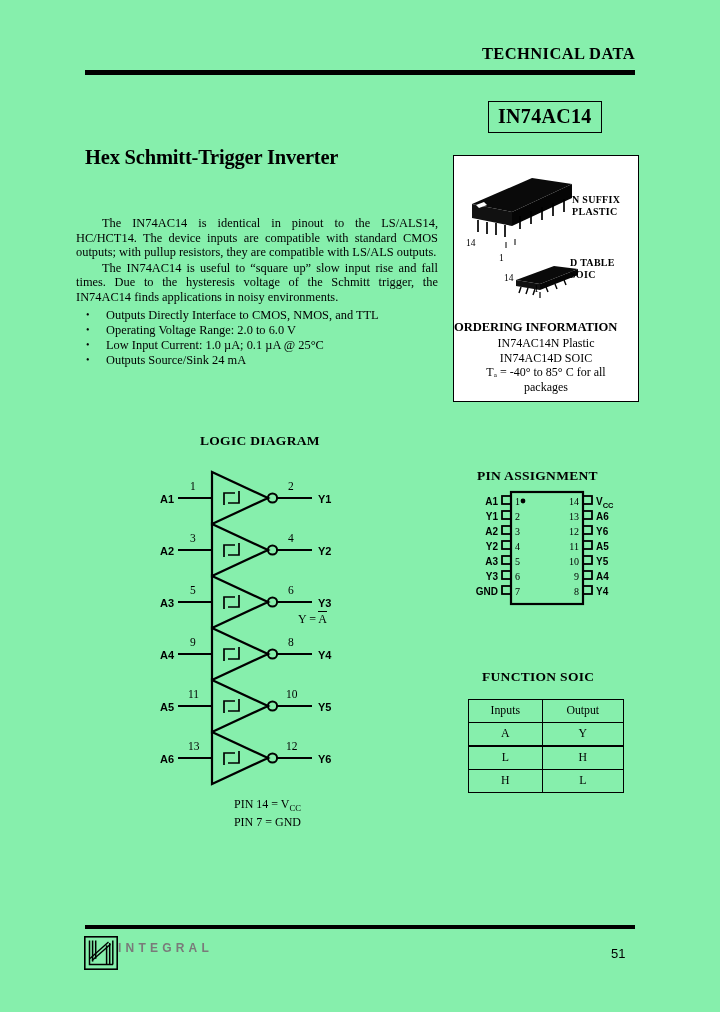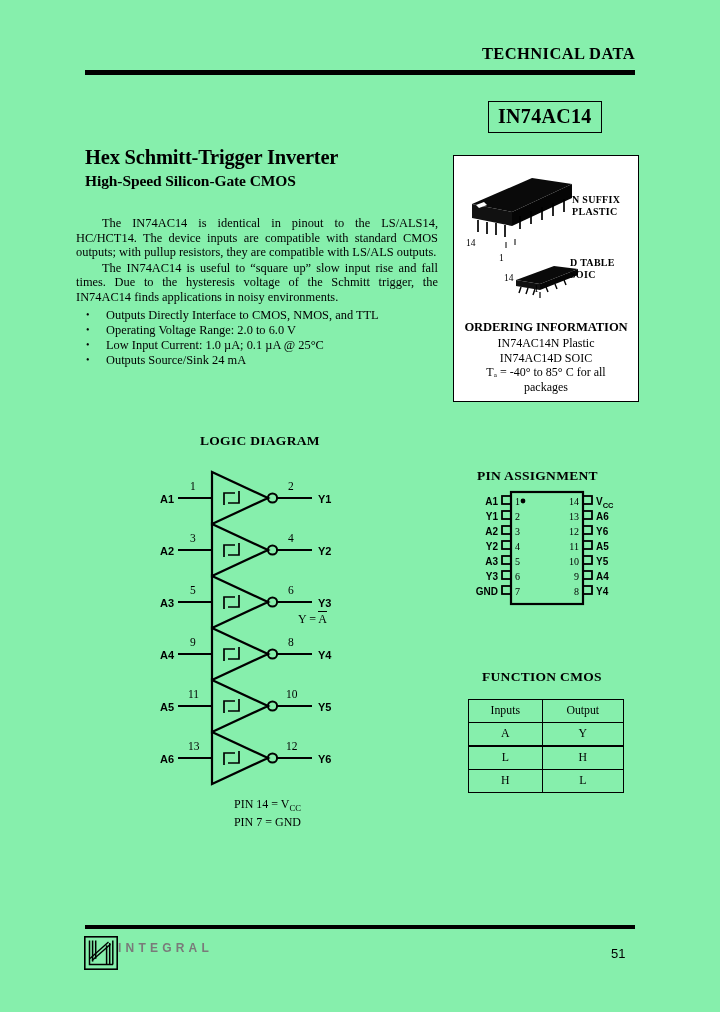--- a/index.html
+++ b/index.html
@@ -132,21 +132,20 @@
   }
   .pin-n14 { left: 12px; top: 82px; }
   .pin-n1  { left: 45px; top: 97px; }
   .pin-d14 { left: 50px; top: 117px; }
   .pin-d1  { left: 80px; top: 128px; }
 
   .ord-title {
     position: absolute;
     left: 0; right: 0;
     top: 164px;
-    text-align: center;
     font-family: "Liberation Serif", serif;
     font-weight: bold;
     font-size: 12.6px;
     letter-spacing: -0.1px;
   }
   .ord-lines {
     position: absolute;
     left: 0; right: 0;
     top: 180px;
     text-align: center;
@@ -240,21 +239,20 @@
 </head>
 <body>
 
 <div id="page">
 
   <div class="tech-data">TECHNICAL DATA</div>
   <div class="rule-top"></div>
   <div class="part-box">IN74AC14</div>
 
   <div class="title1">Hex Schmitt-Trigger Inverter</div>
-  <div class="title2">High-Speed Silicon-Gate CMOS</div>
 
   <div class="body-col">
     <p class="para">The IN74AC14 is identical in pinout to the LS/ALS14, HC/HCT14. The device inputs are compatible with standard CMOS outputs; with pullup resistors, they are compatible with LS/ALS outputs.</p>
     <p class="para">The IN74AC14 is useful to “square up” slow input rise and fall times. Due to the hysteresis voltage of the Schmitt trigger, the IN74AC14 finds applications in noisy environments.</p>
     <ul class="bullets">
       <li>Outputs Directly Interface to CMOS, NMOS, and TTL</li>
       <li>Operating Voltage Range: 2.0 to 6.0 V</li>
       <li>Low Input Current: 1.0 µA; 0.1 µA @ 25°C</li>
       <li>Outputs Source/Sink 24 mA</li>
     </ul>
@@ -326,21 +324,21 @@
     <div class="ord-lines">
       <div>IN74AC14N Plastic</div>
       <div>IN74AC14D SOIC</div>
       <div>Tₐ = -40° to 85° C for all</div>
       <div>packages</div>
     </div>
   </div>
 
   <div class="sect-title t-logic">LOGIC DIAGRAM</div>
   <div class="sect-title t-pin">PIN ASSIGNMENT</div>
-  <div class="sect-title t-func">FUNCTION CMOS</div>
+  <div class="sect-title t-func">FUNCTION SOIC</div>
 
   <svg class="logic-wrap" viewBox="0 0 240 330">
     <defs>
       <g id="schmitt-gate">
 
         <polygon points="40,0 40,52 96,26" fill="none" stroke="#000" stroke-width="2.2"></polygon>
 
         <circle cx="100.5" cy="26" r="4.6" fill="none" stroke="#000" stroke-width="2"></circle>
 
         <g stroke="#000" stroke-width="1.7" fill="none">

